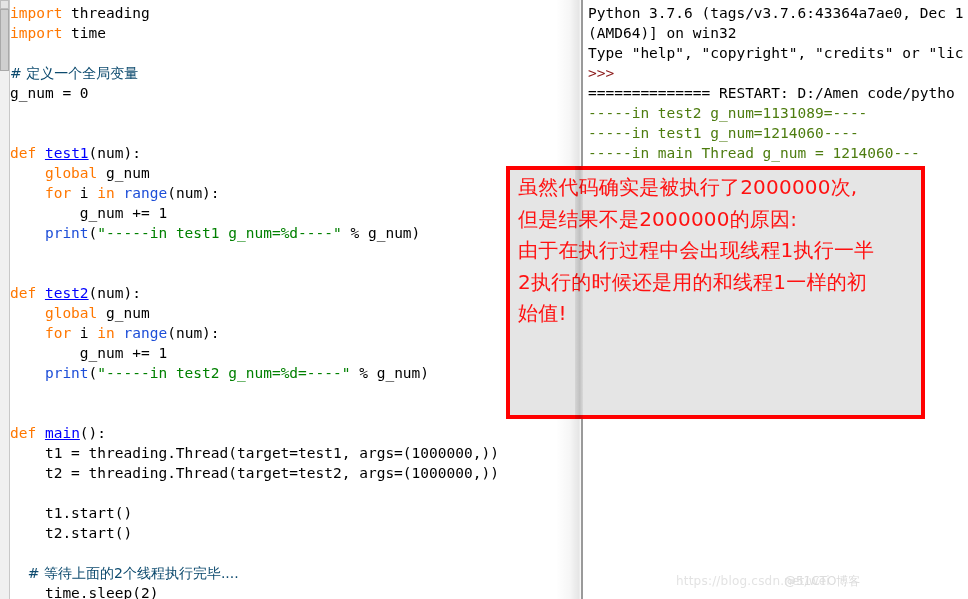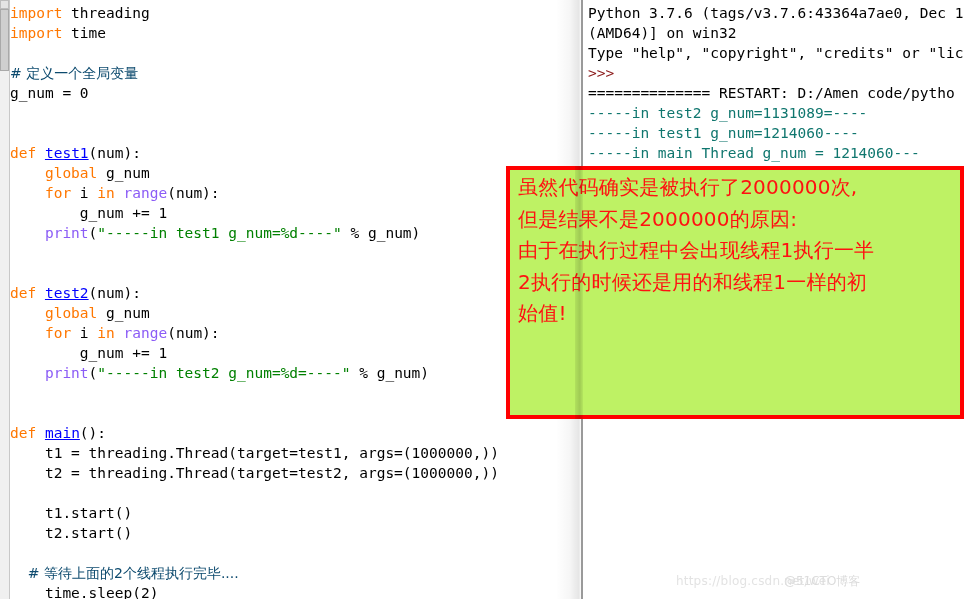--- a/index.html
+++ b/index.html
@@ -32,21 +32,21 @@
     background:#ffffff;overflow:hidden;
   }
   .code{
     position:absolute;left:0;top:3px;width:572px;
     font-size:14.5px;line-height:20px;white-space:pre;
     letter-spacing:0px;color:#000000;
   }
   .ln{height:20px;white-space:pre;}
   .kw{color:#ff7700;}
   .fn{color:#0000ff;text-decoration:underline;}
-  .bi{color:#8b5cf6;}
+  .bi{color:#1d4ed8;}
   .str{color:#008000;}
   .cmt{color:#0c4a6e;font-family:"DejaVu Sans","Liberation Sans",sans-serif;font-size:14px;}
   .pl{color:#000000;}
 
   
   .splitshadow{
     position:absolute;left:556px;top:0;width:25px;height:599px;
     background:linear-gradient(to right,rgba(255,255,255,0) 0%,rgba(0,0,0,0.035) 55%,rgba(0,0,0,0.10) 92%,rgba(255,255,255,0) 100%);
     pointer-events:none;
   }
@@ -58,26 +58,26 @@
   .shell{
     position:absolute;left:584px;top:0;width:384px;height:599px;
     background:#ffffff;overflow:hidden;
   }
   .shelltext{
     position:absolute;left:4px;top:3px;width:500px;
     font-size:14.5px;line-height:20px;white-space:pre;color:#000000;
   }
   .sln{height:20px;white-space:pre;}
   .prompt{color:#8b1a1a;}
-  .outblue{color:#0f766e;}
+  .outblue{color:#4d7c0f;}
 
   
   .annot{
-    position:absolute;left:506px;top:166px;width:458px;height:253px;
-    border:4px solid #ff0000;background:#bef264;box-sizing:border-box;
+    position:absolute;left:506px;top:166px;width:419px;height:253px;
+    border:4px solid #ff0000;background:#e5e5e5;box-sizing:border-box;
     z-index:7;
   }
   .annot .lines{
     position:absolute;left:8px;top:2px;right:2px;
     color:#ff1111;font-family:"DejaVu Sans","Liberation Sans",sans-serif;
     font-size:20px;line-height:31.5px;white-space:pre;letter-spacing:0.2px;
   }
   .aln{height:31.5px;white-space:pre;}
 
   

